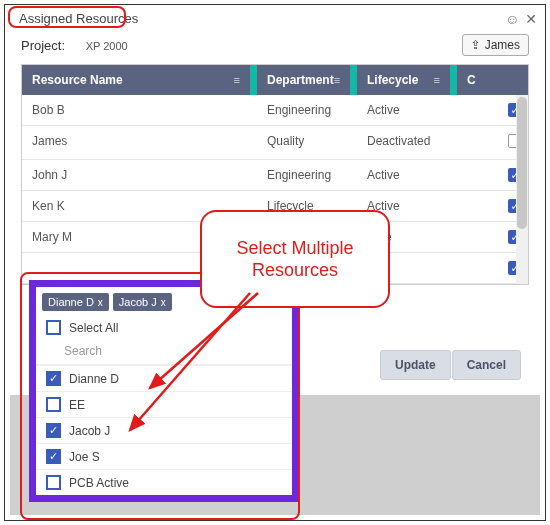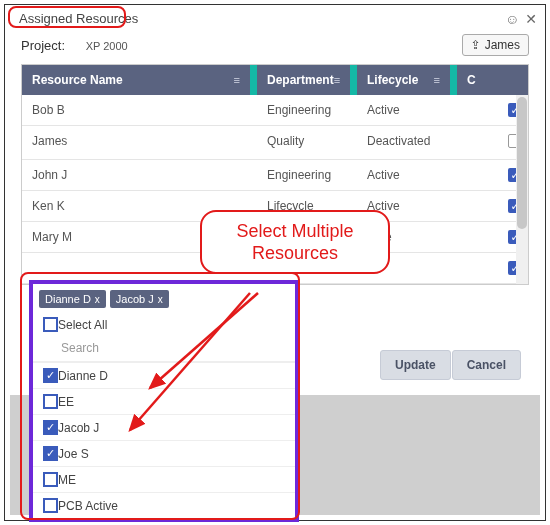--- a/index.html
+++ b/index.html
@@ -68,31 +68,31 @@
   }
 
   
   .lower-gray {
     position:absolute; left:5px; right:5px; bottom:5px; height:120px;
     background:#cfcfcf;
   }
   
   .multiselect-popup {
     position:absolute; left:24px; top:275px; width:270px;
-    background:#fff; border:4px solid #6d28d9;
+    background:#fff; border:7px solid #6d28d9;
     box-shadow:none;
   }
   .ms-chips { padding:6px 6px 4px 6px; }
   .chip {
     display:inline-flex; align-items:center; gap:4px;
     background:#5a6380; color:#fff; font-size:11px;
     padding:3px 6px; border-radius:2px; margin-right:4px;
   }
   .chip .x { font-size:10px; }
-  .ms-row { display:flex; align-items:center; padding:5px 10px; font-size:12px; color:#444; }
+  .ms-row { display:flex; align-items:center; gap:8px; padding:5px 10px; font-size:12px; color:#444; }
   .ms-row.search { padding:4px 10px 6px 28px; color:#999; border-bottom:1px solid #eee; }
   .ms-box {
     width:15px; height:15px; border:2px solid #3a5bbb; background:#fff; flex:0 0 15px;
     display:flex; align-items:center; justify-content:center;
   }
   .ms-box.checked { background:#3a5bbb; }
   .ms-box.checked::after { content:"✓"; color:#fff; font-size:11px; line-height:1; }
   .ms-divider { border-top:1px solid #eee; }
 
   
@@ -100,21 +100,21 @@
   .btn {
     padding:7px 14px; font-size:12px; border-radius:3px;
     background:#d9dde4; color:#4a5265; border:1px solid #c6cbd6; font-weight:bold;
   }
 
   
   .anno { position:absolute; border:2.5px solid #e21a1a; border-radius:8px; pointer-events:none; }
   .anno-title { left:8px; top:6px; width:118px; height:22px; }
   .anno-multiselect { left:20px; top:272px; width:280px; height:248px; }
   .callout {
-    position:absolute; left:200px; top:210px; width:190px; height:64px;
+    position:absolute; left:200px; top:210px; width:190px; height:98px;
     border:2.5px solid #e21a1a; border-radius:16px; background:#fff;
     display:flex; align-items:center; justify-content:center; text-align:center;
     color:#e21a1a; font-size:18px; line-height:1.25;
   }
   svg.arrows { position:absolute; left:0; top:0; pointer-events:none; }
 </style>
 </head>
 <body>
 
 <div class="outer-frame">
@@ -225,24 +225,20 @@
           <span class="ms-box"></span>
           <span>EE</span>
         </div>
         <div class="ms-row ms-divider">
           <span class="ms-box checked"></span>
           <span>Jacob J</span>
         </div>
         <div class="ms-row ms-divider">
           <span class="ms-box checked"></span>
           <span>Joe S</span>
-        </div>
-        <div class="ms-row ms-divider">
-          <span class="ms-box"></span>
-          <span>ME</span>
         </div>
         <div class="ms-row ms-divider">
           <span class="ms-box"></span>
           <span>PCB Active</span>
         </div>
       </div>
   </div>
 
   <div class="actions">
     <div class="btn">Update</div>

